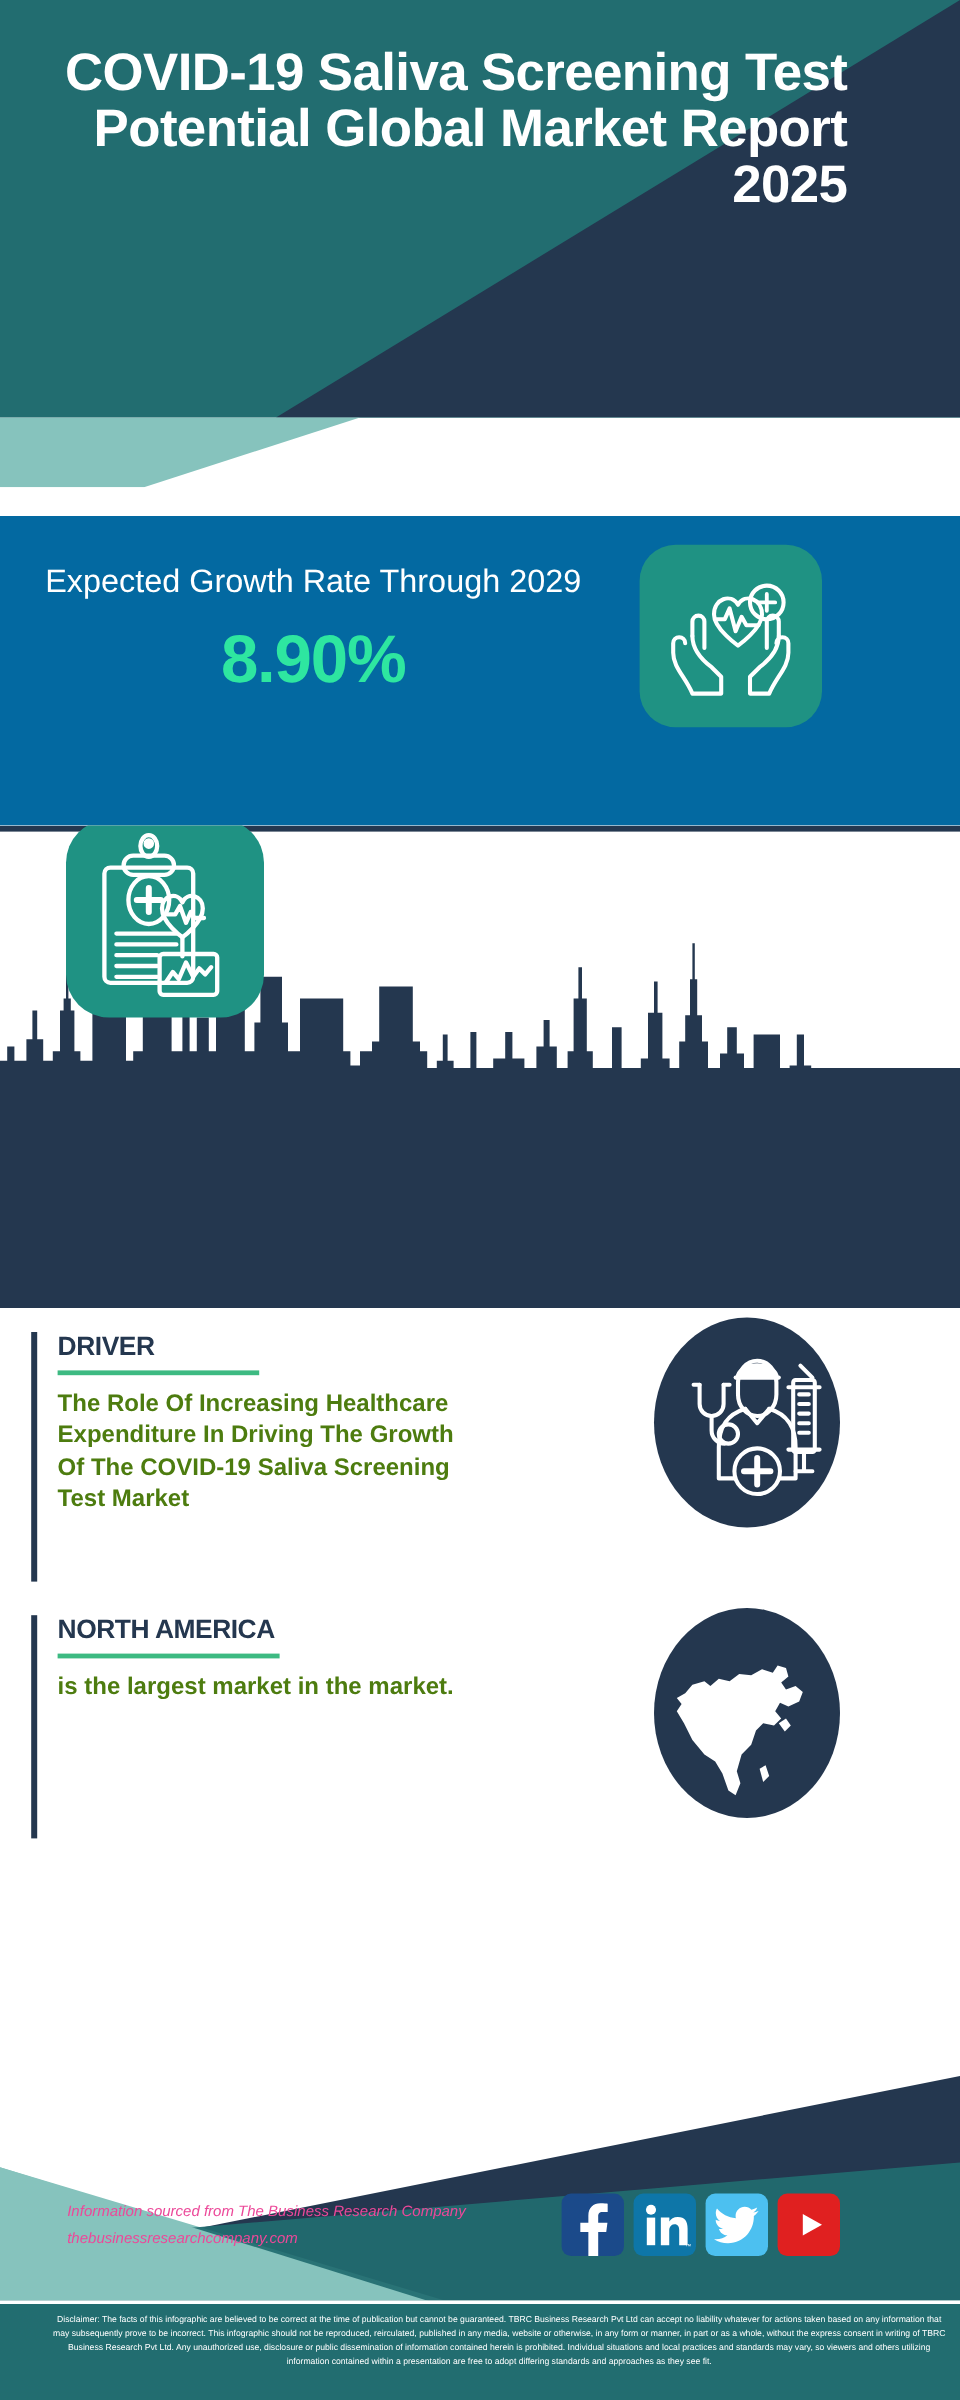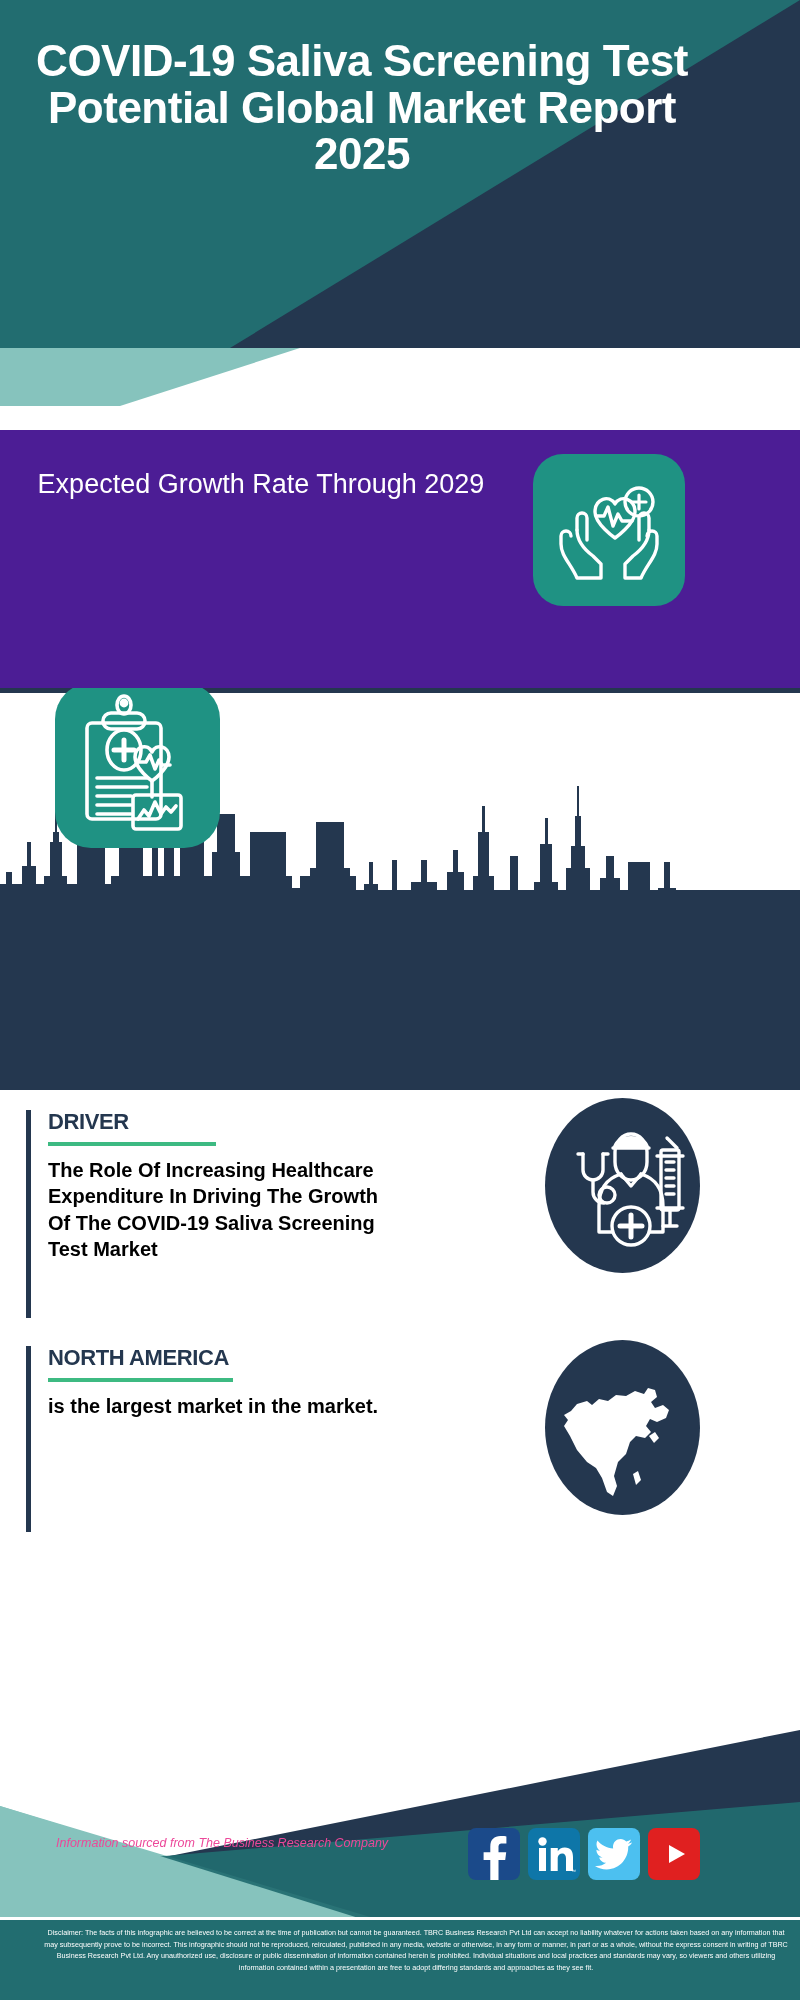--- a/index.html
+++ b/index.html
@@ -16,38 +16,38 @@
   .header {
     position:absolute; left:0; top:0; width:800px; height:348px;
     background:#226d70;
     overflow:hidden;
   }
   .header-diag {
     position:absolute; left:0; top:0; width:800px; height:348px;
   }
   .header-title {
     position:absolute; left:0; top:38px; width:724px;
-    text-align:center;
+    text-align:right;
     color:#ffffff;
     font-size:44px;
     font-weight:bold;
     line-height:1.06;
     letter-spacing:-0.5px;
     z-index:3;
-    padding:0 30px;
+    padding:0 18px;
   }
   .header-tri {
     position:absolute; left:0; top:348px; width:800px; height:58px;
     z-index:2;
   }
 
   
   .growth {
     position:absolute; left:0; top:430px; width:800px; height:258px;
-    background:#4c1d95;
+    background:#0369a1;
   }
   .growth-text {
     position:absolute; left:26px; top:38px; width:470px;
     text-align:center; color:#ffffff;
   }
   .growth-label {
     font-size:27px; line-height:1.25; font-weight:normal;
   }
   .growth-value {
     margin-top:14px;
@@ -91,21 +91,21 @@
   .card-body { position:absolute; left:22px; top:0; width:340px; }
   .card-title {
     font-size:22px; font-weight:bold; color:#24374f; letter-spacing:-0.4px;
     line-height:1.05;
   }
   .card-rule {
     margin-top:9px; width:168px; height:4px; background:#3dba82;
   }
   .card-text {
     margin-top:11px; font-size:20px; font-weight:bold;
-    color:#000000; line-height:1.32;
+    color:#4d7c0f; line-height:1.32;
   }
   .circle-icon {
     position:absolute; width:155px; height:175px;
     background:#24374f; border-radius:50%;
   }
   .circle-icon svg { width:155px; height:175px; display:block; }
 
   #card-driver { left:26px; top:20px; width:400px; }
   #card-region { left:26px; top:256px; width:400px;padding-left:40px; }
   #driver-circle { left:545px; top:8px; }
@@ -159,20 +159,21 @@
     <div class="header-title">COVID-19 Saliva Screening Test Potential Global Market Report 2025</div>
   </div>
 
   <svg class="header-tri" viewBox="0 0 800 58" preserveAspectRatio="none">
     <polygon points="0,0 300,0 120,58 0,58" fill="#86c3bd"></polygon>
   </svg>
 
   <div class="growth">
     <div class="growth-text">
       <div class="growth-label">Expected Growth Rate Through 2029</div>
+      <div class="growth-value">8.90%</div>
     </div>
     <div class="icon-box-growth">
       <svg viewBox="0 0 152 152" fill="none" stroke="#ffffff" stroke-width="3.4" stroke-linecap="round" stroke-linejoin="round">
         <path d="M62 58 C62 45 76 40 82 50 C88 40 102 45 102 58 C102 70 82 84 82 84 C82 84 62 70 62 58Z"></path>
         <path d="M64 62 L71 62 L75 53 L80 72 L85 60 L89 67 L99 67"></path>
         <circle cx="106" cy="48" r="14"></circle>
         <path d="M106 41 v14 M99 48 h14" stroke-width="3.2"></path>
         <path d="M44 76 v-12 a5 5 0 0 1 10 0 v22"></path>
         <path d="M44 76 c0 12 8 20 16 26 l8 8 v14 H44 c-6-14-16-22-16-34 V82 a5 5 0 0 1 10 0"></path>
         <path d="M116 76 v-12 a5 5 0 0 0 -10 0 v22"></path>
@@ -267,20 +268,21 @@
   <div class="footer">
     <svg class="footer-svg" viewBox="0 0 800 330" preserveAspectRatio="none">
       <polygon points="800,140 800,330 0,330 0,300" fill="#24374f"></polygon>
       <polygon points="0,216 380,330 0,330" fill="#86c3bd"></polygon>
       <polygon points="0,280 800,212 800,330 0,330" fill="#226d70" opacity="0.92"></polygon>
       <polygon points="0,216 365,330 0,330" fill="#86c3bd"></polygon>
     </svg>
 
     <div class="footer-credit">
       <div>Information sourced from The Business Research Company</div>
+      <div>thebusinessresearchcompany.com</div>
     </div>
 
     <div class="socials">
       <div class="soc soc-fb">
         <svg width="52" height="52" viewBox="0 0 52 52">
           <path fill="#ffffff" d="M30.5 52V32h6.7l1-7.8h-7.7v-5c0-2.2.6-3.8 3.8-3.8h4.1V8.4c-.7-.1-3.2-.3-6-.3-6 0-10.1 3.6-10.1 10.3v5.8H15.6V32h6.7v20h8.2z"></path>
         </svg>
       </div>
       <div class="soc soc-li">
         <svg width="52" height="52" viewBox="0 0 52 52">

